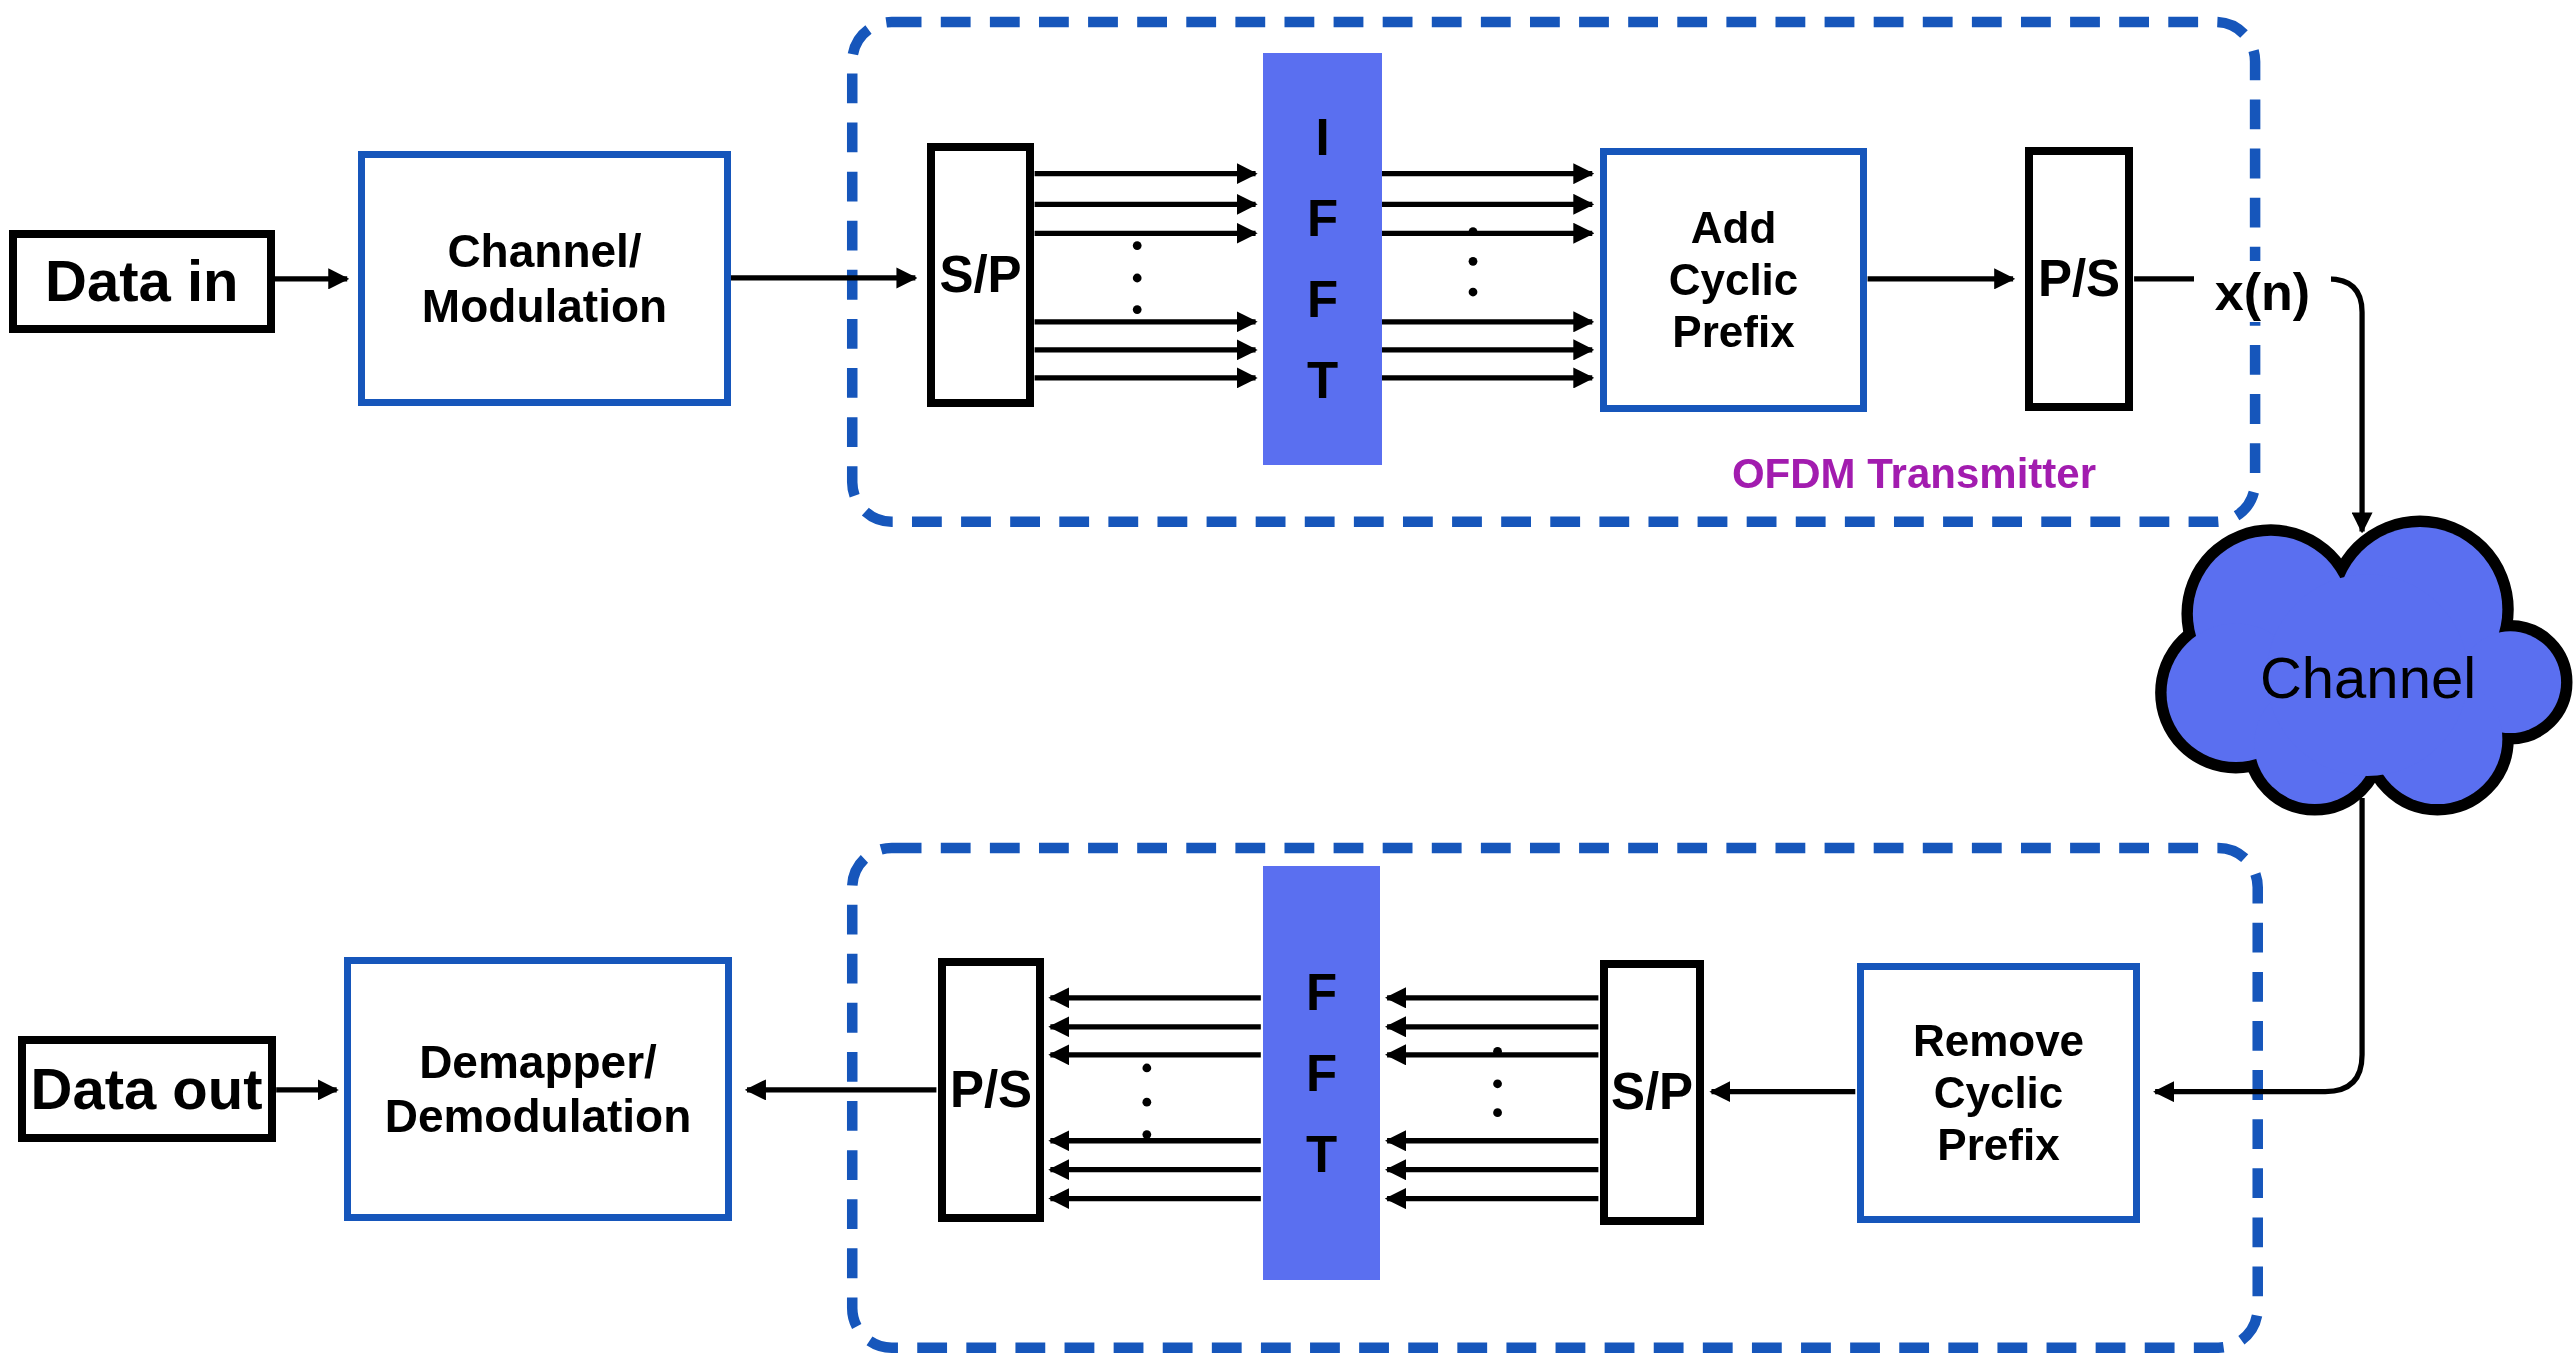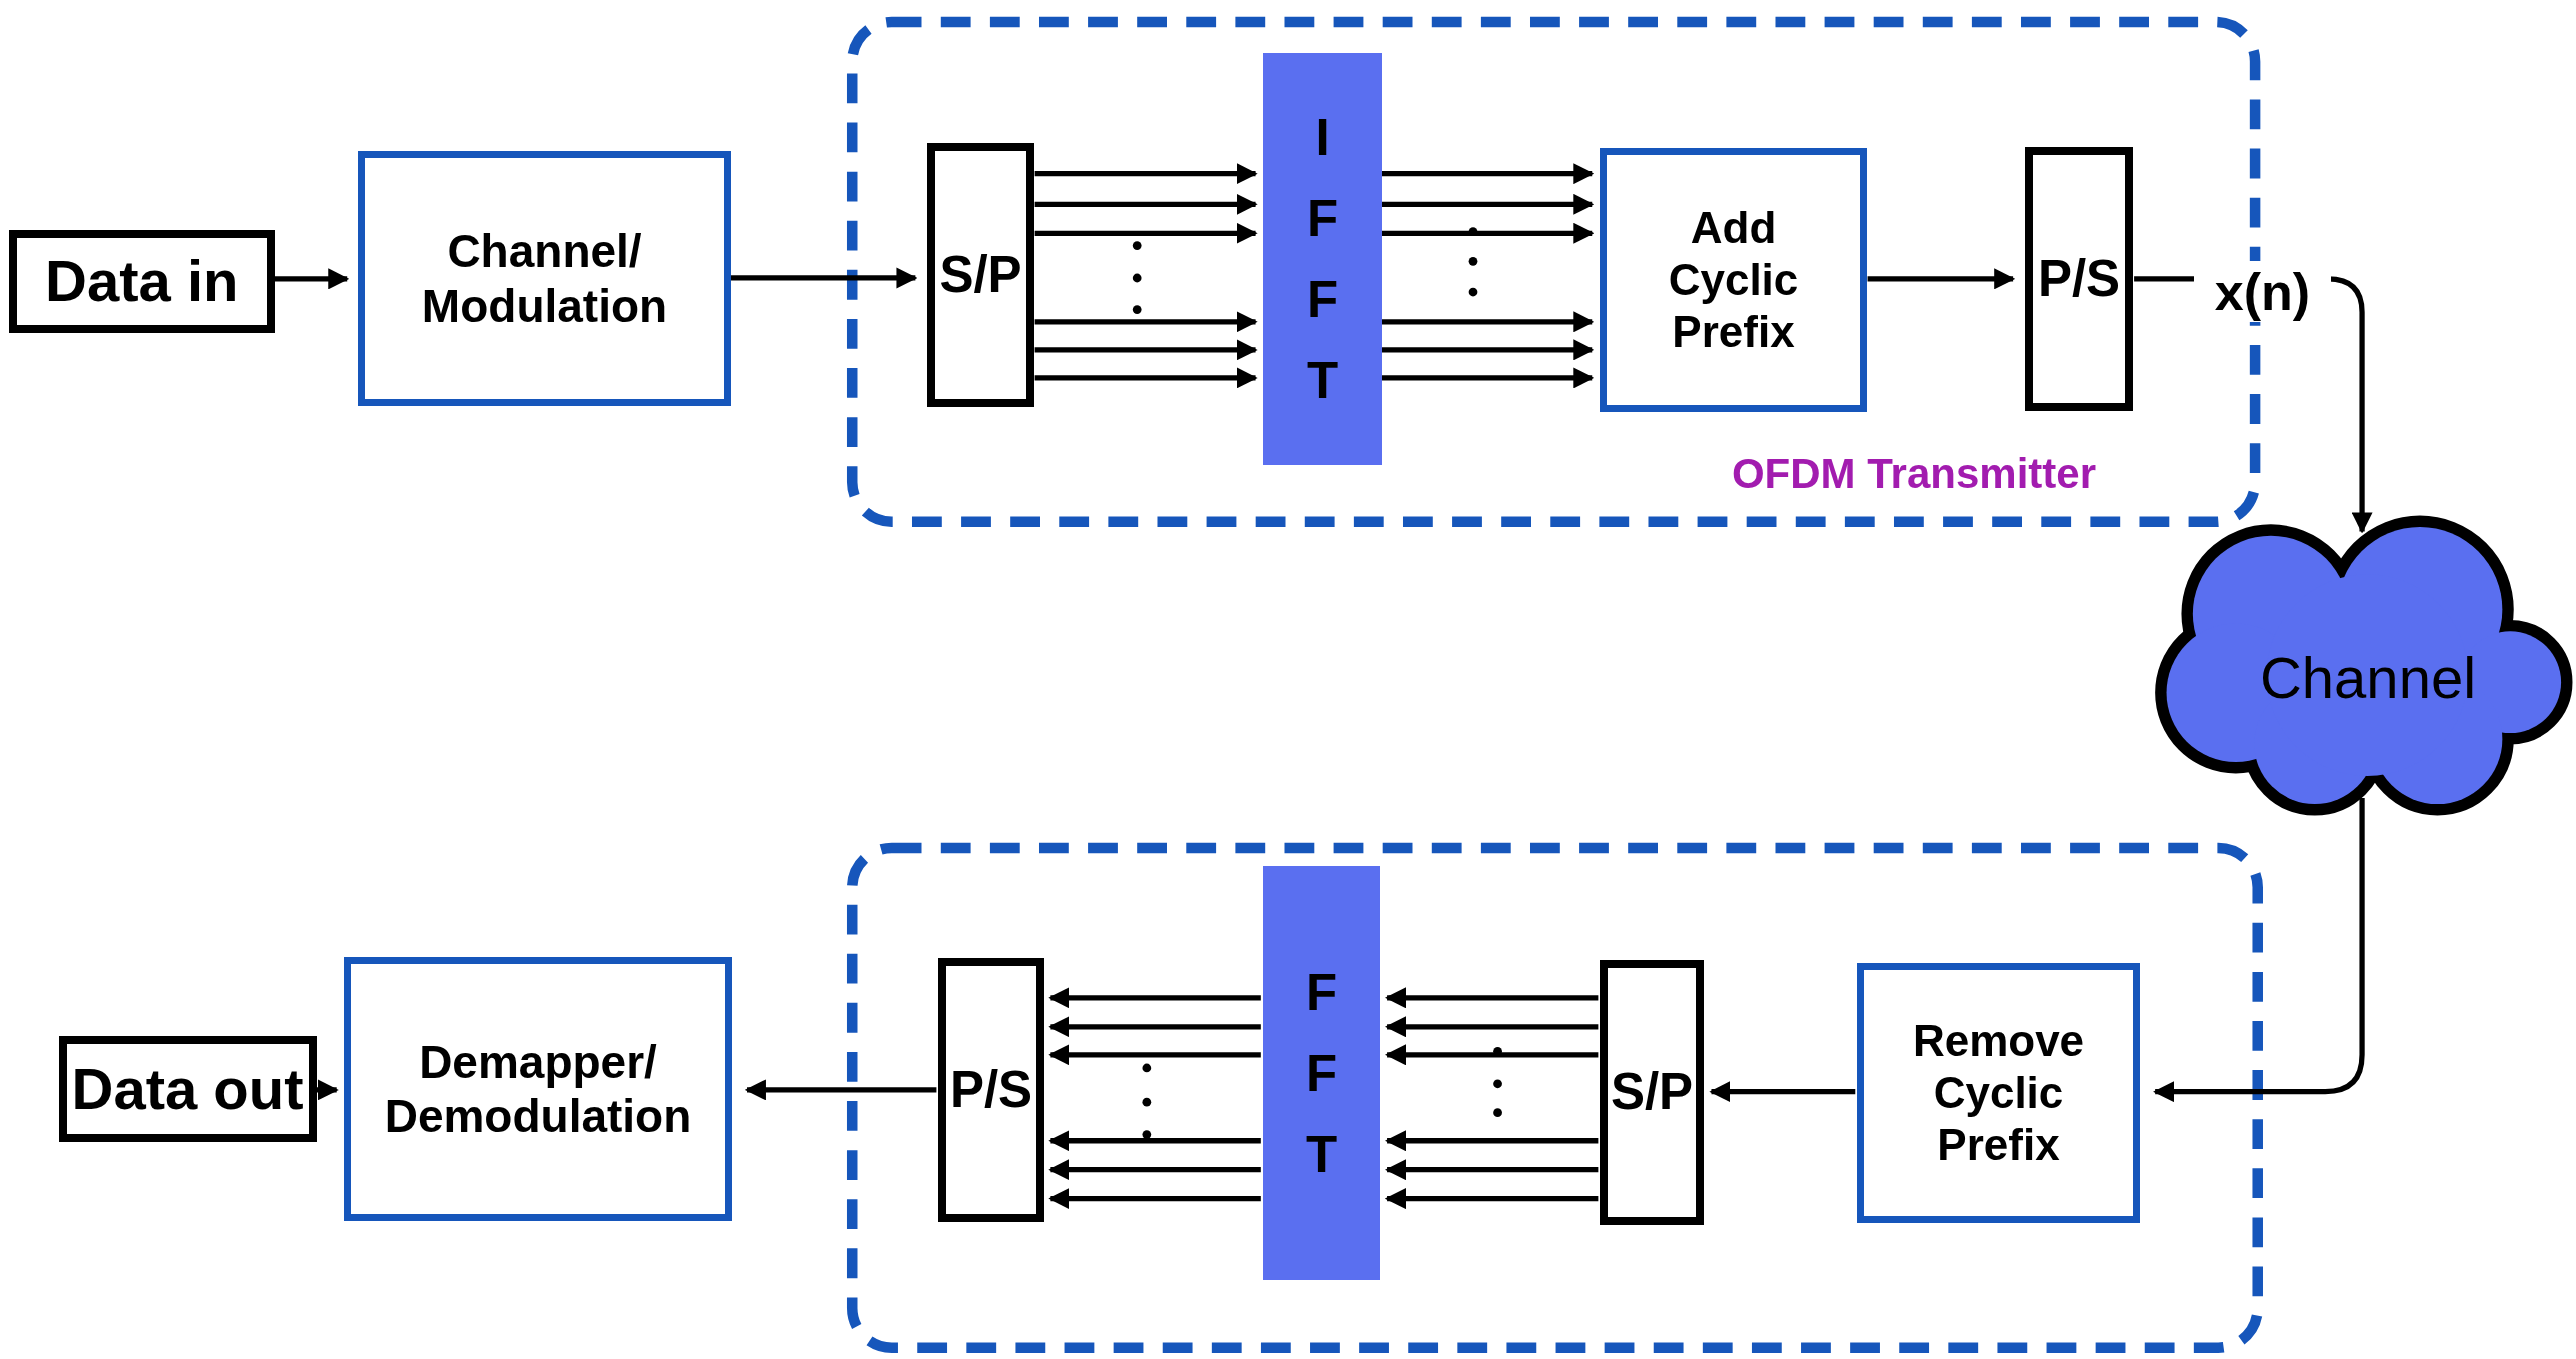--- a/index.html
+++ b/index.html
@@ -198,19 +198,19 @@
 
   <div class="box black-border" style="left:938px;top:958px;width:106px;height:264px;font-size:51px;">
     <div class="lbl">P/S</div>
   </div>
 
   <div class="box blue-border" style="left:344px;top:957px;width:388px;height:264px;font-size:46px;">
     <div class="lbl">Demapper/</div>
     <div class="lbl">Demodulation</div>
   </div>
 
-  <div class="box black-border" style="left:17.5px;top:1036px;width:258px;height:106px;font-size:58px;margin-left:41px;">
+  <div class="box black-border" style="left:17.5px;top:1036px;width:258px;height:106px;font-size:58px;">
     <div class="lbl">Data out</div>
   </div>
 
 
 </div>
 
 
 </body></html>

